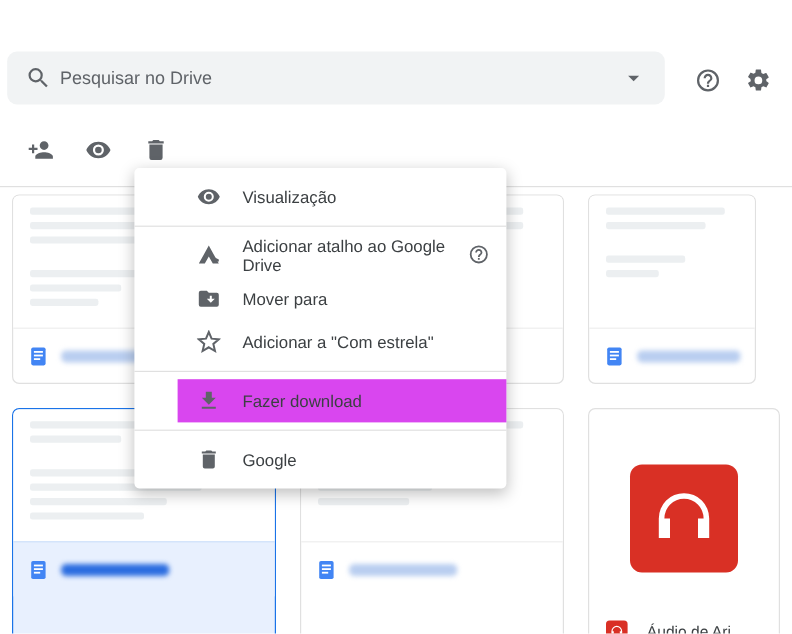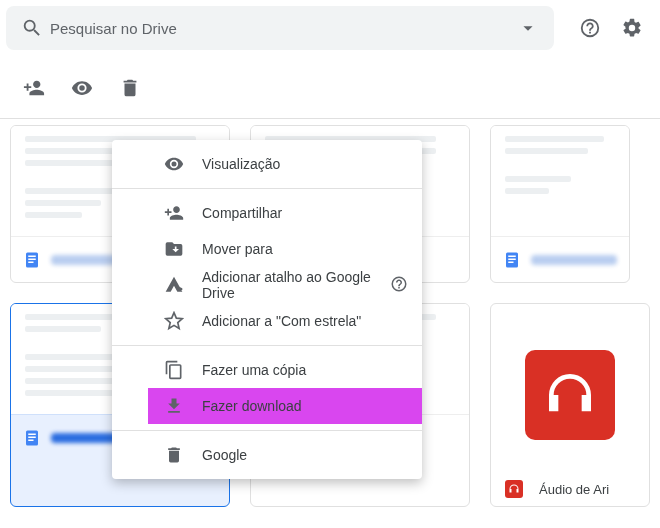--- a/index.html
+++ b/index.html
@@ -1,18 +1,18 @@
 <!DOCTYPE html>
 <html><head>
 <meta charset="utf-8">
 <style>
   * { box-sizing: border-box; margin: 0; padding: 0; font-family: Arial, Roboto, sans-serif; }
   body { width: 660px; height: 528px; background: #fff; color: #3c4043; overflow: hidden; position: relative; }
 
-  .topbar { display: flex; align-items: center; padding: 6px 8px 8px 6px; gap: 8px; }
+  .topbar { display: flex; align-items: flex-end; padding: 6px 8px 8px 6px; gap: 8px; margin-top: 37px; }
   .searchbox { flex: 1; display: flex; align-items: center; background: #f1f3f4; border-radius: 8px; height: 44px; padding: 0 8px; }
   .searchbox .icon-btn { width: 36px; height: 36px; display:flex; align-items:center; justify-content:center; color:#5f6368; }
   .searchbox .placeholder { flex:1; color:#5f6368; font-size:15px; }
   .top-icons { display:flex; align-items:center; gap:2px; margin-left: 8px; }
   .icon-btn { width: 40px; height:40px; border-radius:50%; display:flex; align-items:center; justify-content:center; color:#5f6368; cursor:pointer; }
   .icon-btn svg { width:22px; height:22px; fill:currentColor; }
 
   .toolbar { display:flex; align-items:center; justify-content: space-between; padding: 10px 14px 10px 14px; }
   .crumb { display:flex; align-items:center; gap:6px; color:#3c4043; font-size: 17px; cursor:pointer; }
   .crumb svg { width:18px; height:18px; fill:#5f6368; }
@@ -250,62 +250,46 @@
         <svg viewBox="0 0 24 24">
           <path d="M12 4.5C7 4.5 2.73 7.61 1 12c1.73 4.39 6 7.5 11 7.5s9.27-3.11 11-7.5C21.27 7.61 17 4.5 12 4.5zm0 12.5a5 5 0 110-10 5 5 0 010 10zm0-8a3 3 0 100 6 3 3 0 000-6z"></path>
         </svg>
       </span>
     <span>Visualização</span>
   </div>
   <div class="menu-sep"></div>
   <div class="menu-item">
     <span class="mi-icon">
         <svg viewBox="0 0 24 24">
-          <path d="M15 12c2.21 0 4-1.79 4-4s-1.79-4-4-4-4 1.79-4 4 1.79 4 4 4zm-9-2V7H4v3H1v2h3v3h2v-3h3v-2H6zm9 4c-2.67 0-8 1.34-8 4v2h16v-2c0-2.66-5.33-4-8-4z"></path>
-        </svg>
-      </span>
-    <span>Compartilhar</span>
-  </div>
-  <div class="menu-item">
-    <span class="mi-icon">
-        <svg viewBox="0 0 24 24">
-          <path d="M20 6h-8l-2-2H4a2 2 0 00-2 2v12a2 2 0 002 2h16a2 2 0 002-2V8a2 2 0 00-2-2zm-6 10l-4-4h3V9h2v3h3l-4 4z"></path>
-        </svg>
-      </span>
-    <span>Mover para</span>
-  </div>
-  <div class="menu-item">
-    <span class="mi-icon">
-        <svg viewBox="0 0 24 24">
           <path d="M12 2L2 20h6l4-7 4 7h6L12 2z" fill="#5f6368"></path>
           <path d="M18 14l2 4h2v-2l-4-2z" fill="#5f6368"></path>
         </svg>
       </span>
     <span>Adicionar atalho ao Google Drive</span>
     <span class="mi-help"><svg viewBox="0 0 24 24">
           <path d="M11 18h2v-2h-2v2zm1-16a10 10 0 100 20 10 10 0 000-20zm0 18a8 8 0 110-16 8 8 0 010 16zm0-14c-2.21 0-4 1.79-4 4h2c0-1.1.9-2 2-2s2 .9 2 2c0 2-3 1.75-3 5h2c0-2.25 3-2.5 3-5 0-2.21-1.79-4-4-4z"></path>
         </svg></span>
   </div>
   <div class="menu-item">
     <span class="mi-icon">
         <svg viewBox="0 0 24 24">
+          <path d="M20 6h-8l-2-2H4a2 2 0 00-2 2v12a2 2 0 002 2h16a2 2 0 002-2V8a2 2 0 00-2-2zm-6 10l-4-4h3V9h2v3h3l-4 4z"></path>
+        </svg>
+      </span>
+    <span>Mover para</span>
+  </div>
+  <div class="menu-item">
+    <span class="mi-icon">
+        <svg viewBox="0 0 24 24">
           <path d="M12 17.27L18.18 21l-1.64-7.03L22 9.24l-7.19-.61L12 2 9.19 8.63 2 9.24l5.46 4.73L5.82 21z" fill="none" stroke="#5f6368" stroke-width="2"></path>
         </svg>
       </span>
     <span>Adicionar a "Com estrela"</span>
   </div>
   <div class="menu-sep"></div>
-  <div class="menu-item">
-    <span class="mi-icon">
-        <svg viewBox="0 0 24 24">
-          <path d="M16 1H4a2 2 0 00-2 2v14h2V3h12V1zm3 4H8a2 2 0 00-2 2v14a2 2 0 002 2h11a2 2 0 002-2V7a2 2 0 00-2-2zm0 16H8V7h11v14z"></path>
-        </svg>
-      </span>
-    <span>Fazer uma cópia</span>
-  </div>
   <div class="menu-item highlight">
     <span class="mi-icon">
         <svg viewBox="0 0 24 24">
           <path d="M19 9h-4V3H9v6H5l7 7 7-7zM5 18v2h14v-2H5z"></path>
         </svg>
       </span>
     <span>Fazer download</span>
   </div>
   <div class="menu-sep"></div>
   <div class="menu-item">

